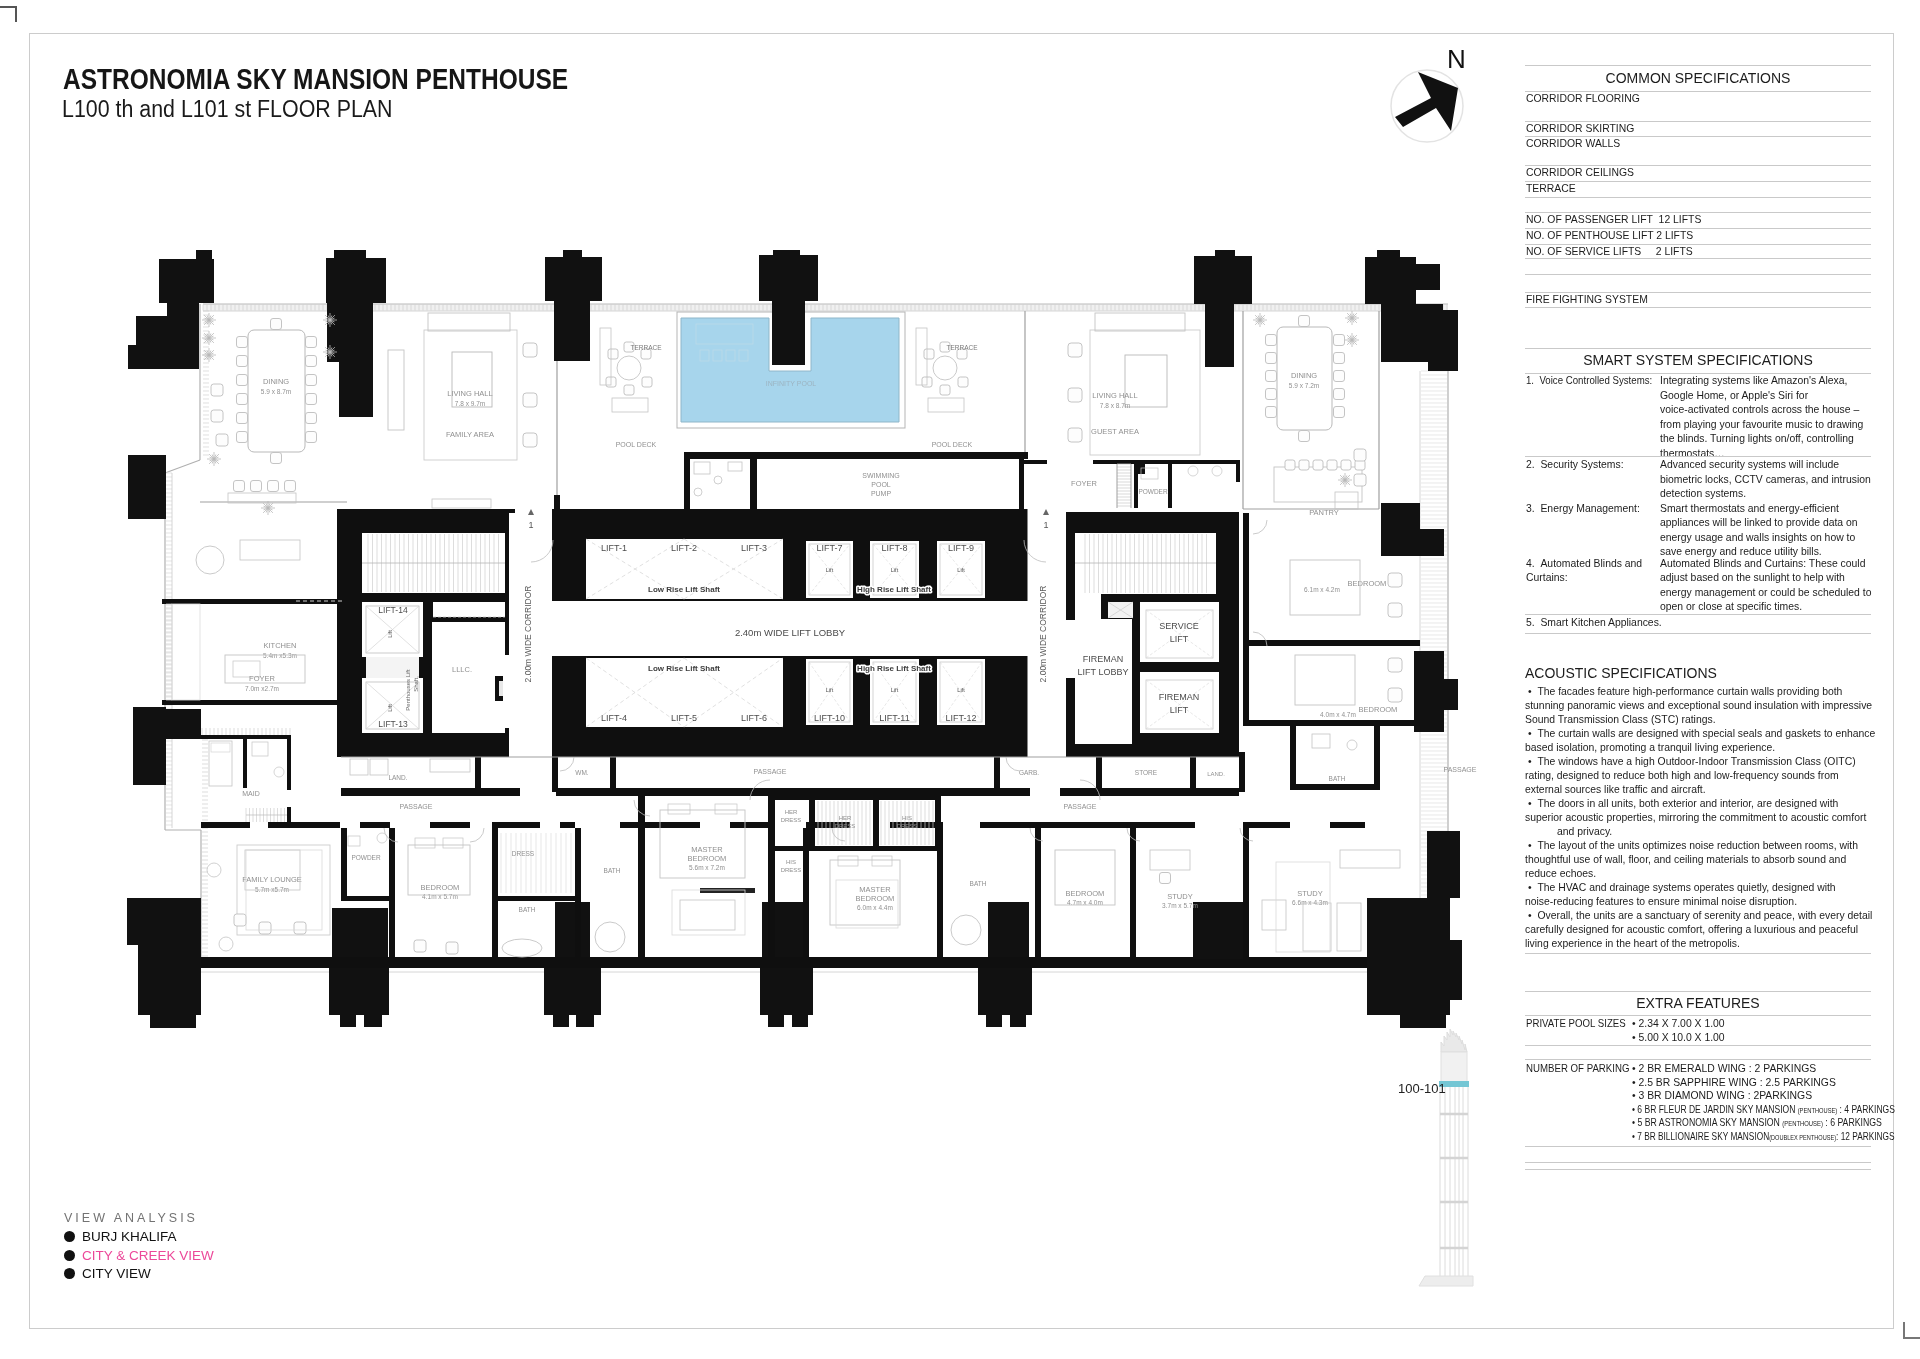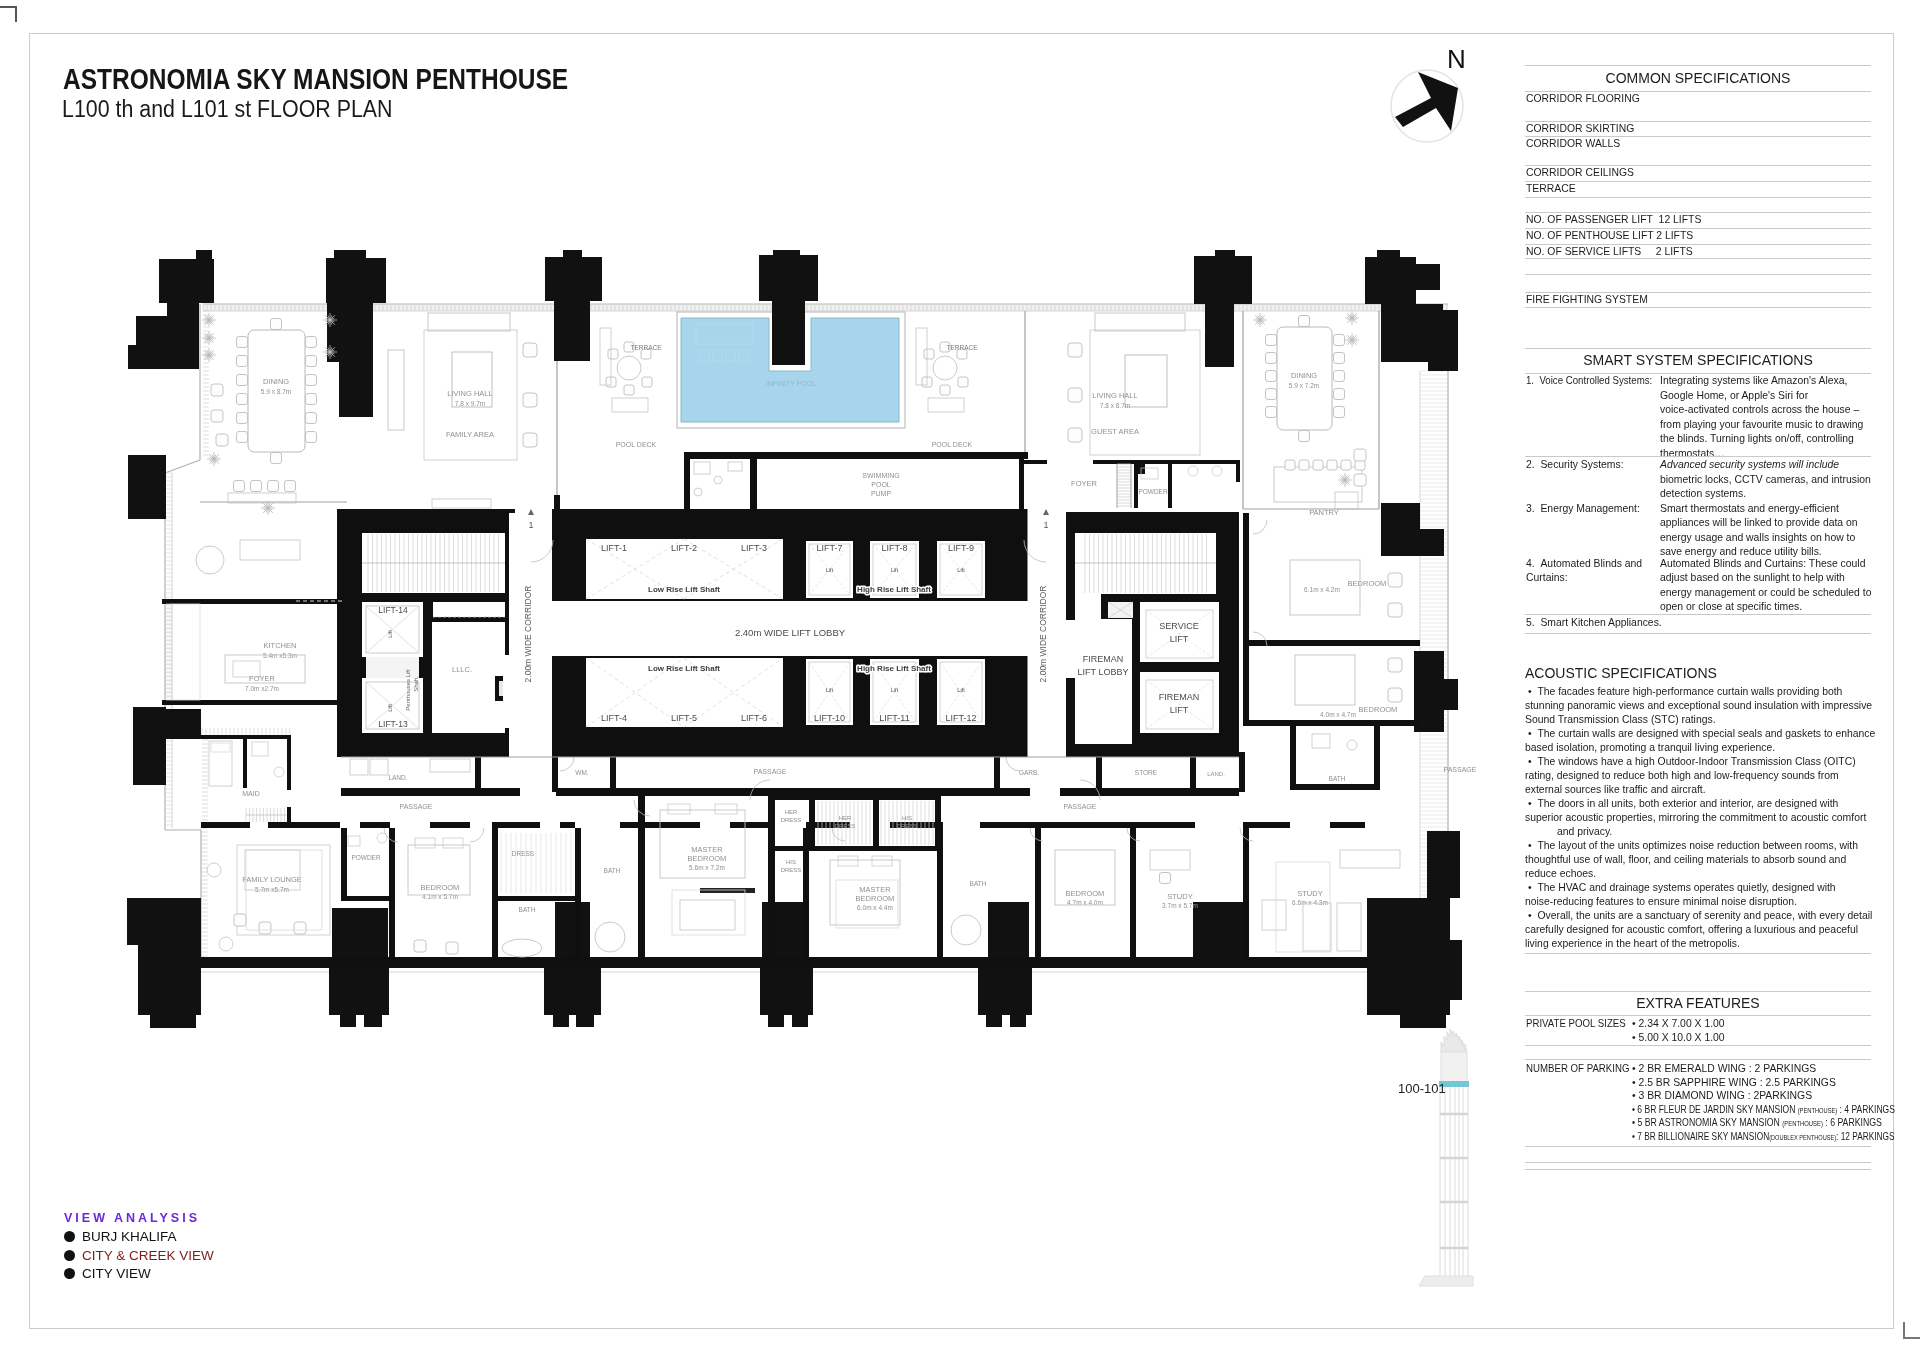--- a/index.html
+++ b/index.html
@@ -14,25 +14,25 @@
 <div class="abs" style="left:0;top:6px;width:16px;height:1.5px;background:#555;"></div>
 <div class="abs" style="left:15px;top:6px;width:1.5px;height:16px;background:#555;"></div>
 <div class="abs" style="left:1903px;top:1337px;width:17px;height:2px;background:#777;"></div>
 <div class="abs" style="left:1903px;top:1322px;width:2px;height:17px;background:#777;"></div>
 
 <div class="abs" style="left:29px;top:33px;width:1863px;height:1294px;border:1px solid #cccccc;"></div>
 
 <div class="abs" style="left:63px;top:63px;font-size:29px;font-weight:bold;color:#161616;transform-origin:left top;transform:scaleX(0.845);white-space:nowrap;">ASTRONOMIA SKY MANSION PENTHOUSE</div>
 <div class="abs" style="left:62px;top:96px;font-size:23px;color:#1a1a1a;transform-origin:left top;transform:scaleX(0.93);white-space:nowrap;">L100 th and L101 st FLOOR PLAN</div>
 
-<div class="abs" style="left:64px;top:1211px;font-size:12.5px;font-weight:bold;letter-spacing:3px;color:#6d28d9;">VIEW ANALYSIS</div>
+<div class="abs" style="left:64px;top:1211px;font-size:12.5px;font-weight:normal;letter-spacing:3px;color:#737373;">VIEW ANALYSIS</div>
 <div class="abs" style="left:64px;top:1231px;width:11px;height:11px;border-radius:50%;background:#111;"></div>
 <div class="abs" style="left:82px;top:1229px;font-size:13.5px;color:#111;">BURJ KHALIFA</div>
 <div class="abs" style="left:64px;top:1250px;width:11px;height:11px;border-radius:50%;background:#111;"></div>
-<div class="abs" style="left:82px;top:1248px;font-size:13.5px;color:#7f1d1d;">CITY &amp; CREEK VIEW</div>
+<div class="abs" style="left:82px;top:1248px;font-size:13.5px;color:#ec4899;">CITY &amp; CREEK VIEW</div>
 <div class="abs" style="left:64px;top:1268px;width:11px;height:11px;border-radius:50%;background:#111;"></div>
 <div class="abs" style="left:82px;top:1266px;font-size:13.5px;color:#111;">CITY VIEW</div>
 
 <svg class="abs" style="left:1385px;top:40px;" width="90" height="110" viewBox="0 0 90 110">
   <circle cx="42" cy="66" r="36" fill="none" stroke="#e3e3e3" stroke-width="1.5"></circle>
   <text x="62" y="28" font-family="Liberation Sans" font-size="26" fill="#111">N</text>
   <path d="M 33,32 L 73,48 L 66,91 L 51,68 L 18,87 L 10,77 L 46,58 Z" fill="#111"></path>
 </svg>
 
 <div class="rule" style="left:1525px;top:65px;width:346px;"></div>
@@ -65,21 +65,21 @@
 <div class="rule" style="left:1525px;top:373px;width:346px;"></div>
 <div class="ptxt" style="left:1526px;top:375px;transform-origin:left top;transform:scaleX(0.93);">1.&nbsp;&nbsp;Voice Controlled Systems:</div>
 <div class="ptxt" style="left:1660px;top:375px;">Integrating systems like Amazon's Alexa,</div>
 <div class="ptxt" style="left:1660px;top:389.5px;">Google Home, or Apple's Siri for</div>
 <div class="ptxt" style="left:1660px;top:404px;">voice-activated controls across the house –</div>
 <div class="ptxt" style="left:1660px;top:418.5px;">from playing your favourite music to drawing</div>
 <div class="ptxt" style="left:1660px;top:433px;text-align:center;">the blinds. Turning lights on/off, controlling</div>
 <div class="ptxt" style="left:1660px;top:447.5px;">thermostats…</div>
 <div class="rule" style="left:1525px;top:456px;width:346px;"></div>
 <div class="ptxt" style="left:1526px;top:459px;">2.&nbsp;&nbsp;Security Systems:</div>
-<div class="ptxt" style="left:1660px;top:459px;font-style:italic;">Advanced security systems will include</div>
+<div class="ptxt" style="left:1660px;top:459px;">Advanced security systems will include</div>
 <div class="ptxt" style="left:1660px;top:473.5px;">biometric locks, CCTV cameras, and intrusion</div>
 <div class="ptxt" style="left:1660px;top:488px;">detection systems.</div>
 <div class="ptxt" style="left:1526px;top:502.5px;">3.&nbsp;&nbsp;Energy Management:</div>
 <div class="ptxt" style="left:1660px;top:502.5px;">Smart thermostats and energy-efficient</div>
 <div class="ptxt" style="left:1660px;top:517px;">appliances will be linked to provide data on</div>
 <div class="ptxt" style="left:1660px;top:531.5px;">energy usage and walls insights on how to</div>
 <div class="ptxt" style="left:1660px;top:546px;">save energy and reduce utility bills.</div>
 <div class="ptxt" style="left:1526px;top:557.5px;">4.&nbsp;&nbsp;Automated Blinds and</div>
 <div class="ptxt" style="left:1526px;top:571.5px;">Curtains:</div>
 <div class="ptxt" style="left:1660px;top:557.5px;">Automated Blinds and Curtains: These could</div>

